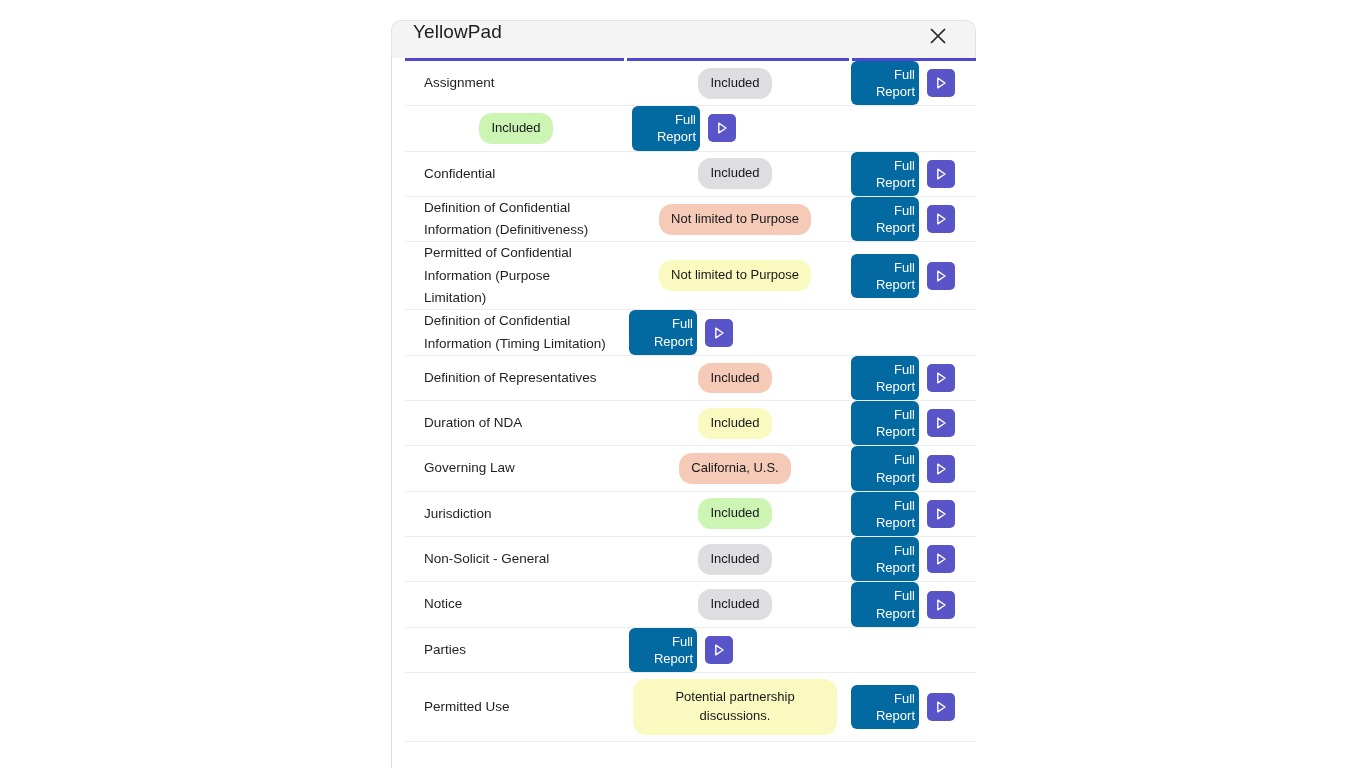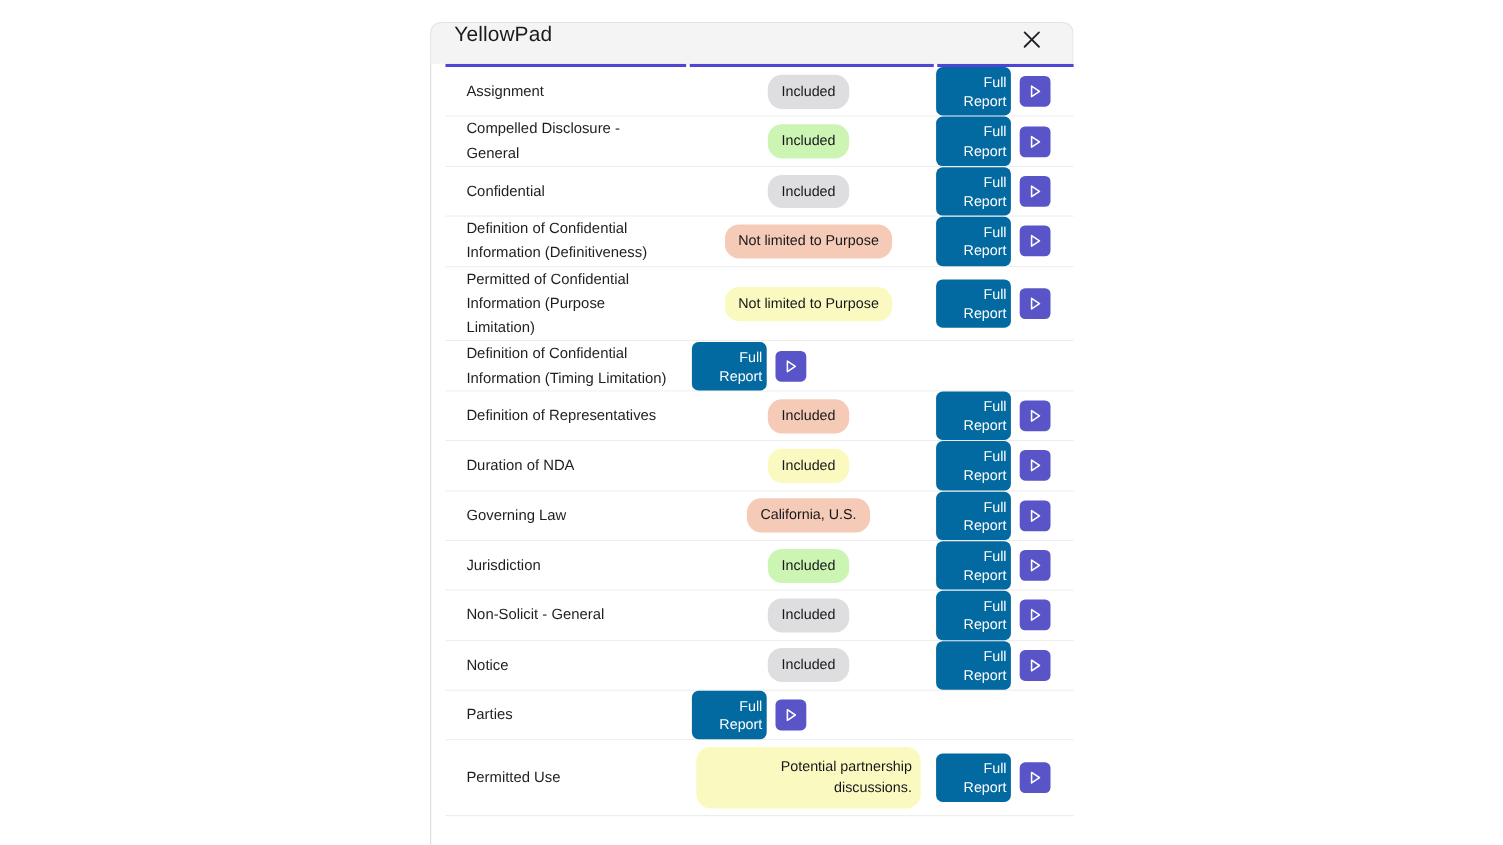--- a/index.html
+++ b/index.html
@@ -135,21 +135,21 @@
     gap: 8px;
     padding-left: 5px;
   }
 
   .badge {
     display: inline-block;
     border-radius: 13px;
     padding: 6px 12px;
     font-size: 13px;
     color: #17171a;
-    text-align: right;
+    text-align: center;
     line-height: 1.45;
     white-space: nowrap;
   }
   .badge.block {
     display: block;
     width: 204px;
     white-space: pre-line;
     padding: 9px 8px;
   }
 
@@ -224,21 +224,20 @@
             <div class="cell-actions">
               <button class="full-report">Full Report</button>
               <button class="play-btn">
                 <svg width="18" height="18" viewBox="0 0 18 18">
                   <path d="M5.8 4.2 L13 9 L5.8 13.8 Z" fill="none" stroke="#ffffff" stroke-width="1.4" stroke-linejoin="round"></path>
                 </svg>
               </button>
             </div>
           </div>
           <div class="row">
-            <div class="cell-name">Compelled Disclosure - General</div>
             <div class="cell-value">
               <span class="badge b-green">Included</span>
             </div>
             <div class="cell-actions">
               <button class="full-report">Full Report</button>
               <button class="play-btn">
                 <svg width="18" height="18" viewBox="0 0 18 18">
                   <path d="M5.8 4.2 L13 9 L5.8 13.8 Z" fill="none" stroke="#ffffff" stroke-width="1.4" stroke-linejoin="round"></path>
                 </svg>
               </button>

